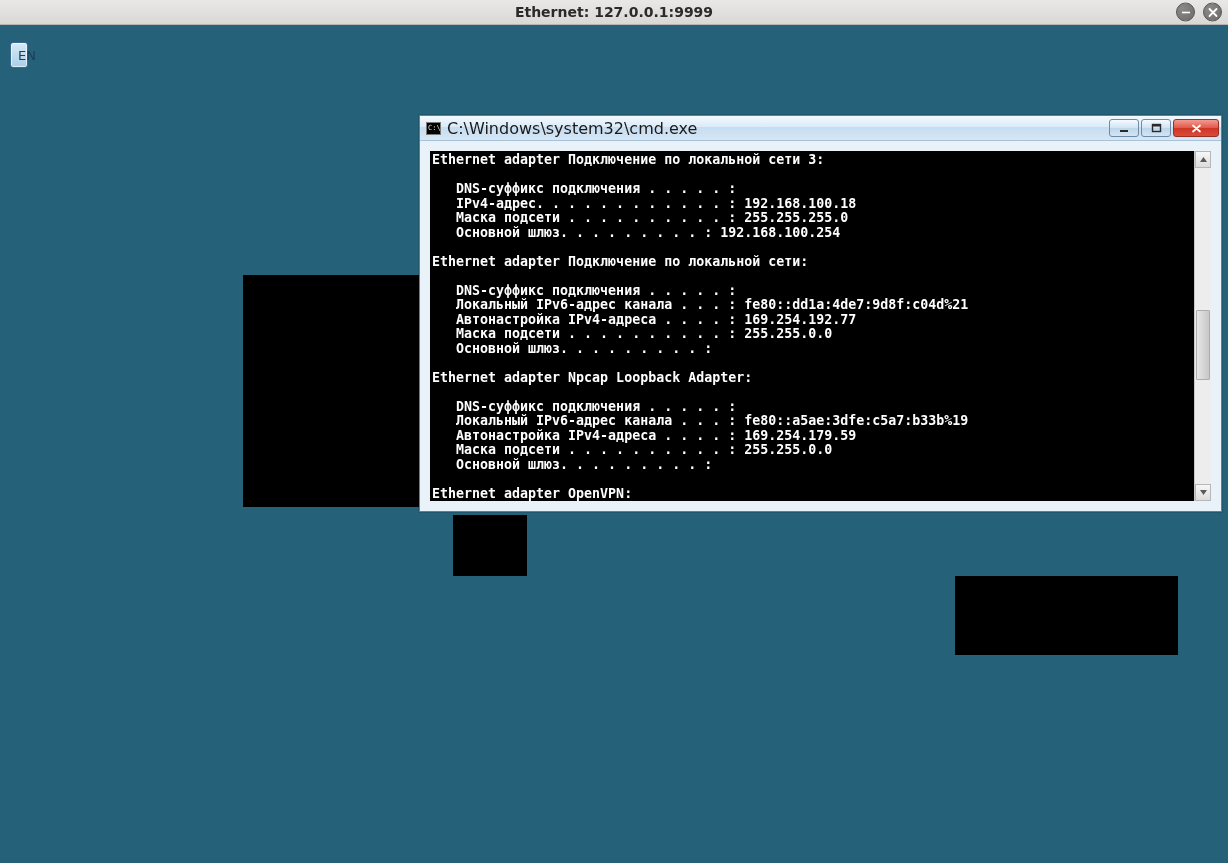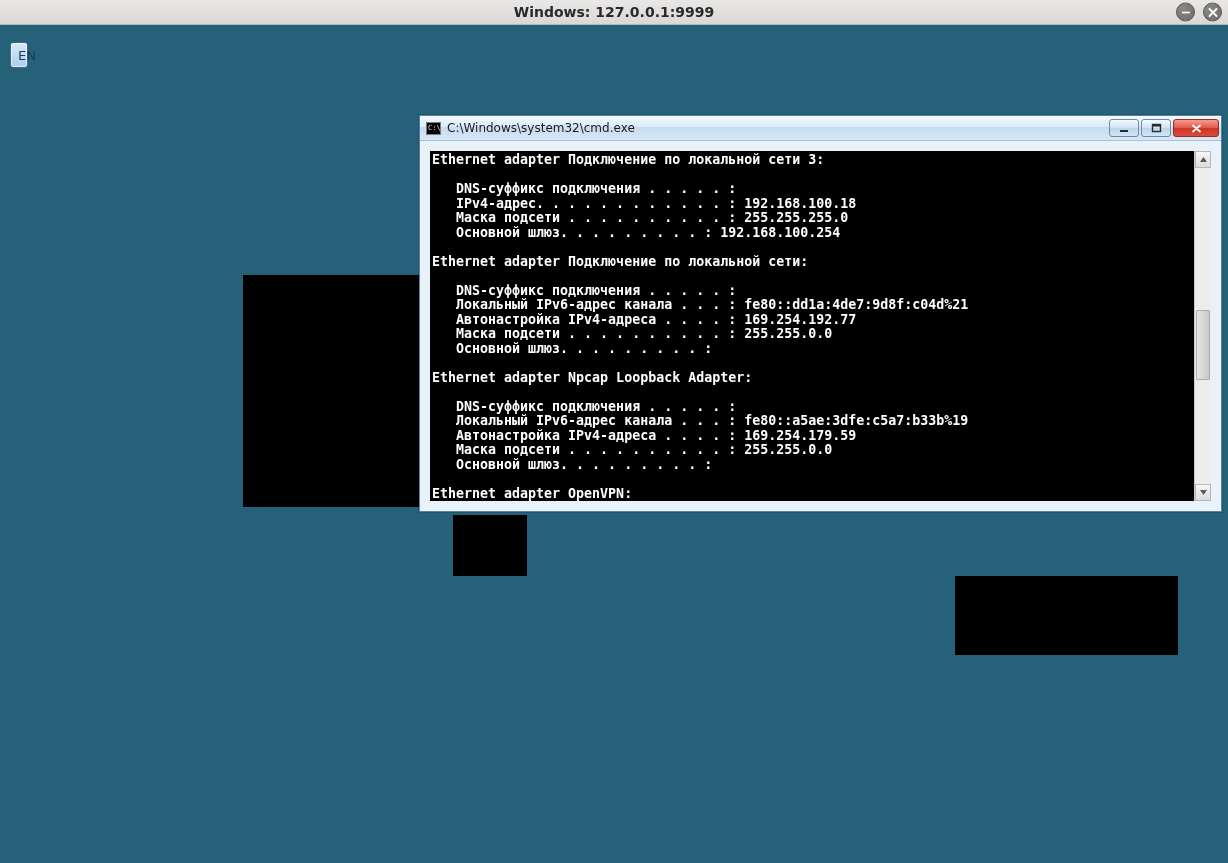--- a/index.html
+++ b/index.html
@@ -106,21 +106,21 @@
     display: flex;
     align-items: center;
     justify-content: flex-start;
     padding-left: 1px;
     font-size: 7px;
     color: #ddd;
     font-family: monospace;
     line-height: 1;
   }
   .cmd-title-text {
-    font-size: 12px;
+    font-size: 16px;
     color: #1a1a1a;
     flex: 1;
     white-space: nowrap;
     overflow: hidden;
   }
   .win-controls {
     display: flex;
     gap: 2px;
     margin-left: auto;
   }
@@ -187,21 +187,21 @@
     height: 70px;
     background: linear-gradient(to right,#e6e6e6,#c7c7c7);
     border: 1px solid #adadad;
     border-radius: 1px;
   }
 </style>
 </head>
 <body>
 
 <div class="host-titlebar">
-  <span class="host-title">Windows: 127.0.0.1:9999</span>
+  <span class="host-title">Ethernet: 127.0.0.1:9999</span>
   <div class="host-window-controls">
     <div class="host-btn">
       <svg viewBox="0 0 10 10">
           <rect x="1" y="4.2" width="8" height="1.6" fill="#fff"></rect>
         </svg>
     </div>
     <div class="host-btn">
       <svg viewBox="0 0 10 10">
           <path d="M1.5 1.5 L8.5 8.5 M8.5 1.5 L1.5 8.5" stroke="#fff" stroke-width="1.8" stroke-linecap="round"></path>
         </svg>

